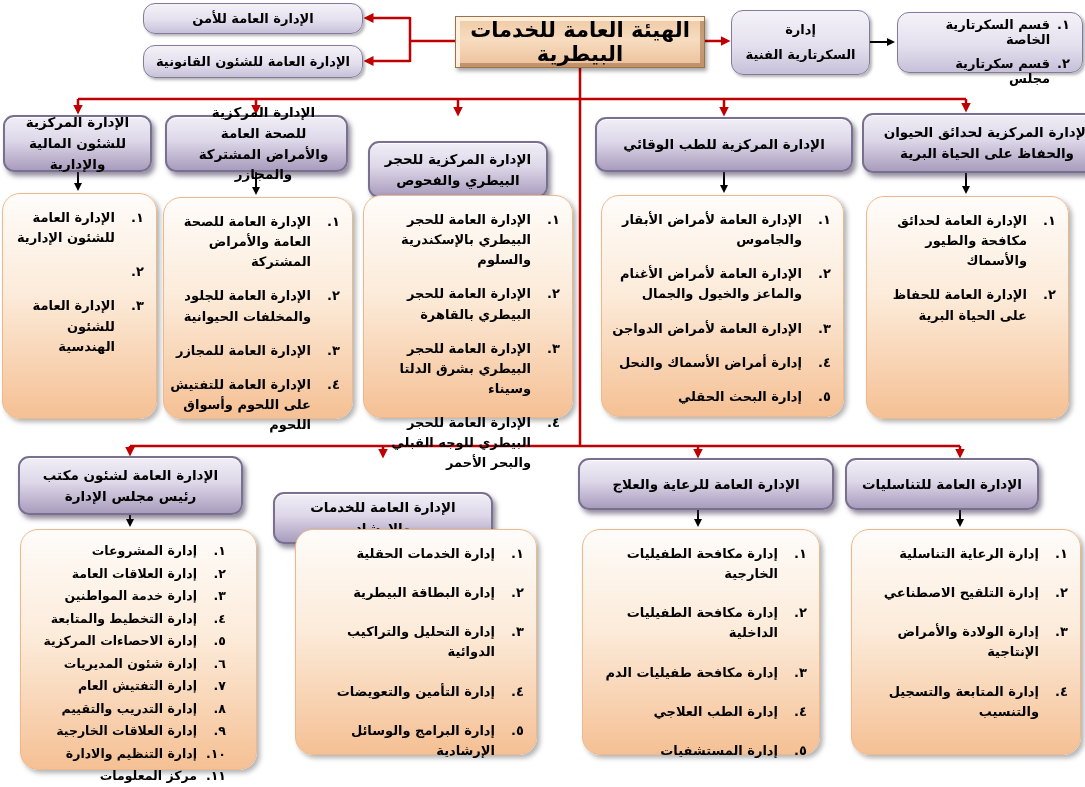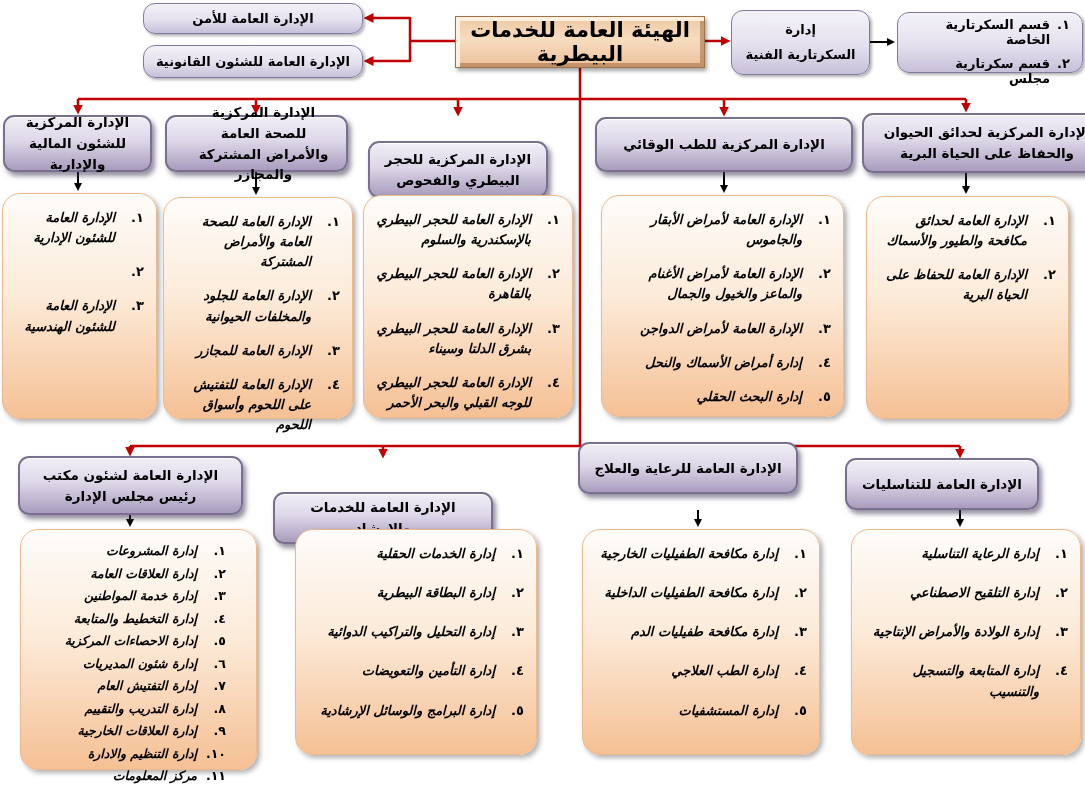--- a/index.html
+++ b/index.html
@@ -44,21 +44,21 @@
   .peach{
     border-radius:18px;
     background:linear-gradient(180deg,#fefcfa 0%,#fcebd9 45%,#f5c094 100%);
     border:1.5px solid #ecb98c;
     box-shadow:3px 3px 5px rgba(0,0,0,.30);
     padding:14px 12px 8px 6px;
     font-size:13px;line-height:1.55;
   }
   .peach .li{display:flex;align-items:flex-start;gap:7px;margin-bottom:14px;}
   .peach .num{flex:0 0 auto;min-width:22px;white-space:nowrap;}
-  .peach .txt{flex:1 1 auto;text-align:right;font-style:italic;}
+  .peach .txt{flex:1 1 auto;text-align:right;}
   .peach.tight{font-size:12.5px;line-height:1.72;padding:10px 30px 6px 6px;}
   .peach.tight .li{margin-bottom:1px;}
   .peach.roomy .li{margin-bottom:19px;}
 
   
   .lav-soft.twoline{flex-direction:column;justify-content:space-evenly;line-height:1.4;}
 
   
   #root-node   {left:455px;top:16px;width:250px;height:52px;}
   #security-node{left:143px;top:3px;width:220px;height:31px;}
@@ -73,21 +73,21 @@
   #r2h4{left:862px;top:113px;width:250px;height:60px;}
 
   #r2l0{left:2px;  top:193px;width:155px;height:226px;}
   #r2l1{left:163px;top:197px;width:190px;height:222px;}
   #r2l2{left:363px;top:195px;width:210px;height:223px;}
   #r2l3{left:601px;top:195px;width:243px;height:222px;}
   #r2l4{left:866px;top:196px;width:203px;height:223px;}
 
   #r3h0{left:18px; top:456px;width:225px;height:59px;}
   #r3h1{left:273px;top:458px;width:220px;height:52px;margin-top:34px;}
-  #r3h2{left:578px;top:442px;width:220px;height:52px;}
+  #r3h2{left:578px;top:458px;width:256px;height:52px;}
   #r3h3{left:845px;top:458px;width:194px;height:52px;}
 
   #r3l0{left:20px; top:529px;width:237px;height:241px;}
   #r3l1{left:295px;top:529px;width:242px;height:226px;}
   #r3l2{left:582px;top:529px;width:238px;height:226px;}
   #r3l3{left:851px;top:529px;width:230px;height:226px;}
 </style>
 </head>
 <body>
 

